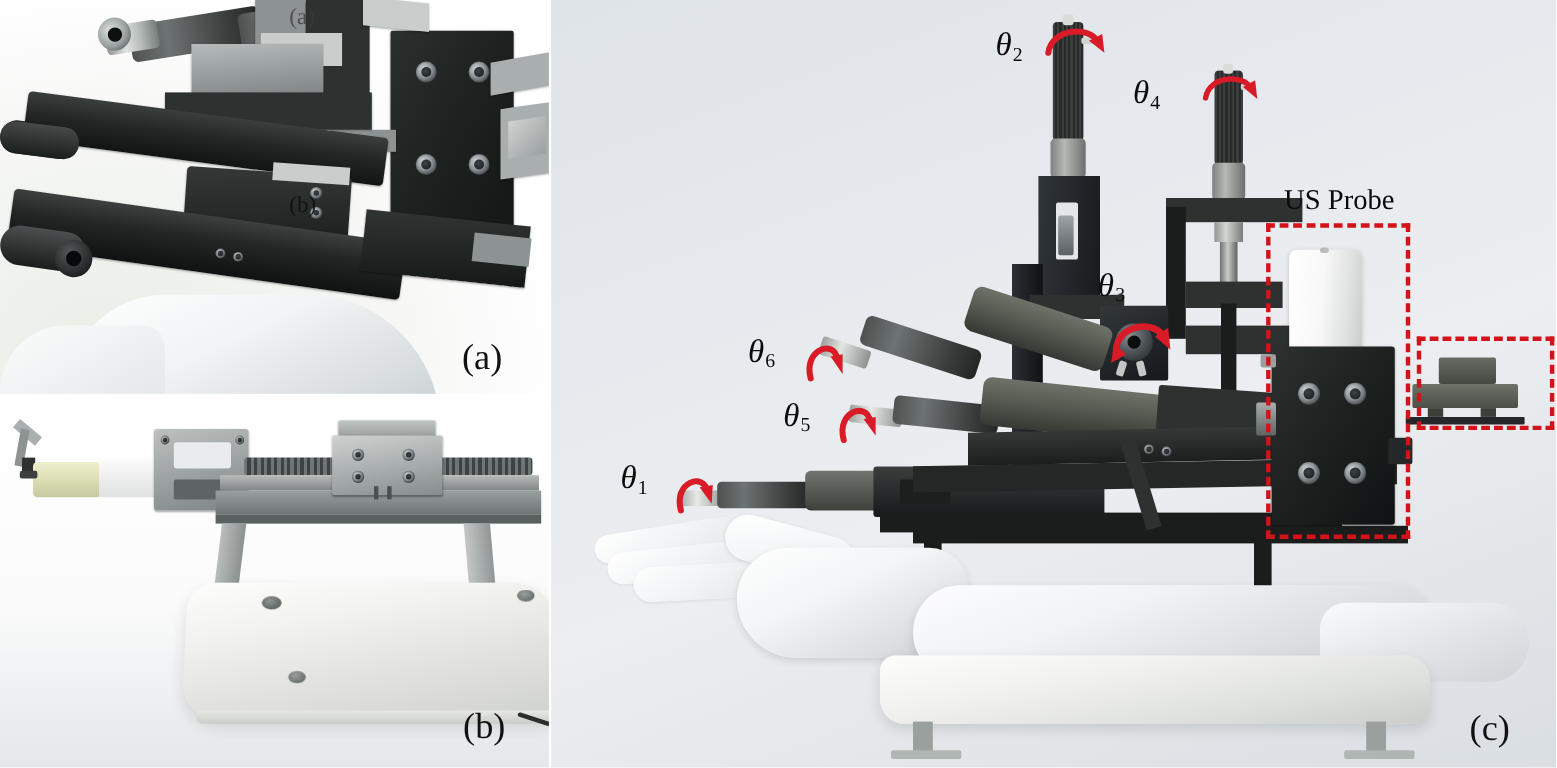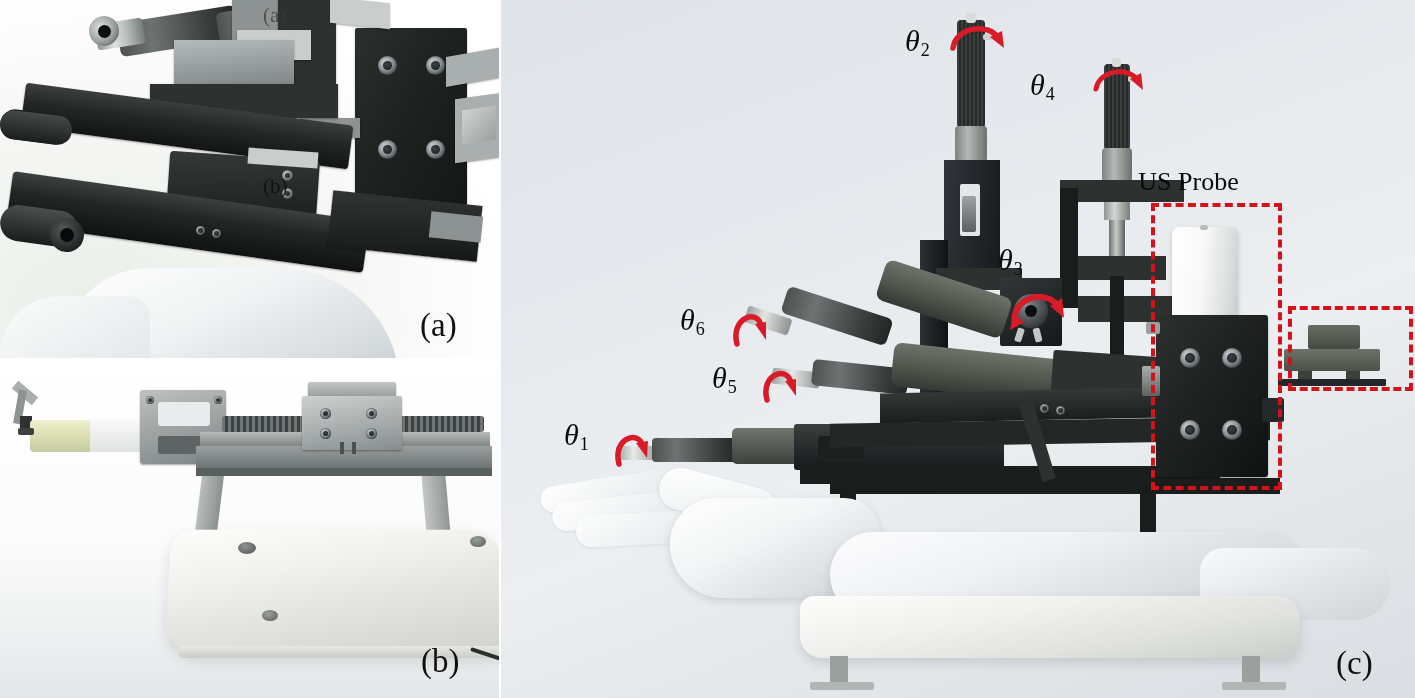--- a/index.html
+++ b/index.html
@@ -322,21 +322,21 @@
         background:linear-gradient(170deg,#fdfdfb 0%,#f1f2ef 35%,#dfe1de 70%,#cacdc9 100%);
         box-shadow:0 5px 12px rgba(0,0,0,.12);"></div>
     <div class="mech" style="left:330px;top:656px;width:18px;height:30px;background:#9aa09d;"></div>
     <div class="mech" style="left:742px;top:656px;width:18px;height:30px;background:#9aa09d;"></div>
     <div class="mech" style="left:310px;top:682px;width:64px;height:8px;background:#b0b6b3;border-radius:2px;"></div>
     <div class="mech" style="left:722px;top:682px;width:64px;height:8px;background:#b0b6b3;border-radius:2px;"></div>
 
     <div class="dashbox" style="left:651px;top:203px;width:131px;height:287px;"></div>
     <div class="dashbox" style="left:788px;top:306px;width:125px;height:85px;"></div>
 
-    <div class="callout" style="left:621px;top:168px;width:135px;">US Probe</div>
+    <div class="callout" style="left:650px;top:168px;width:135px;">US Probe</div>
 
     <div class="theta" style="left:405px;top:26px;">
       <span>θ</span><sub>2</sub>
     </div>
     <svg class="arrow" style="left:446px;top:18px;" width="62" height="34" viewBox="0 0 62 34">
       <path d="M7 30 C 10 8, 44 5, 52 20" stroke="#d81b26" stroke-width="5.5" fill="none" stroke-linecap="round"></path>
       <path d="M58 30 L 44 19 L 56 13 Z" fill="#d81b26"></path>
     </svg>
 
     <div class="theta" style="left:530px;top:70px;">

